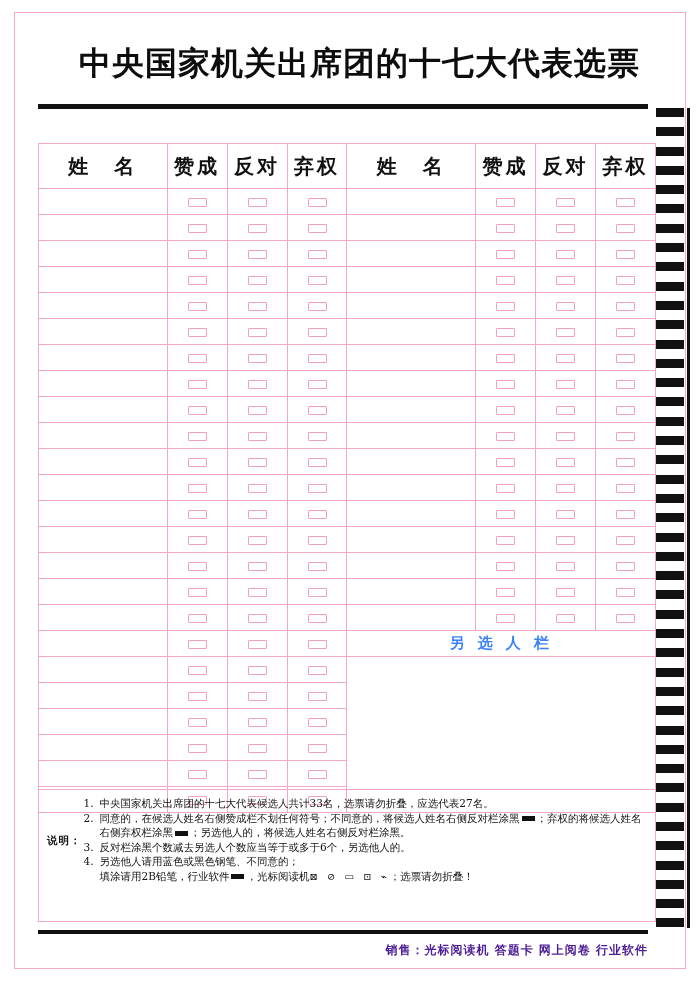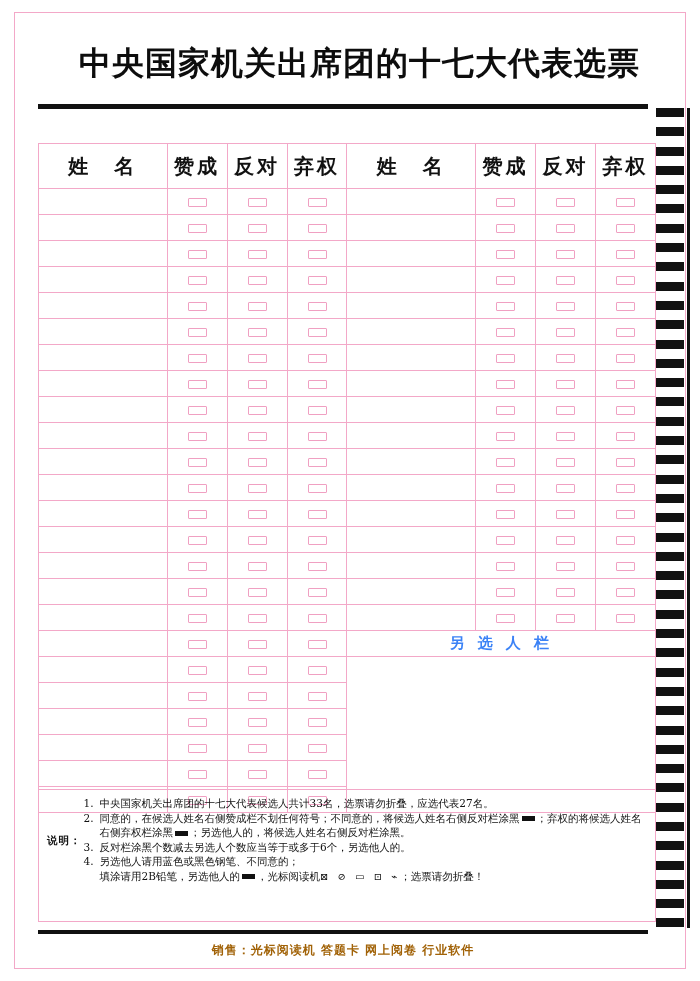--- a/index.html
+++ b/index.html
@@ -169,25 +169,25 @@
     top: 930px;
     width: 610px;
     height: 4px;
     background: #111111;
   }
   .footer {
     position: absolute;
     left: 38px;
     top: 942px;
     width: 610px;
-    text-align: center;
+    text-align: right;
     font-family: "DejaVu Serif", serif;
     font-size: 12px;
     font-weight: bold;
-    color: #a16207;
+    color: #4c1d95;
     letter-spacing: 1px;
   }
 </style>
 </head>
 <body>
 
 <div id="sheet">
 
   <div class="outer-frame"></div>
 
@@ -483,21 +483,21 @@
         <div class="instr-item">
           <span class="instr-num">2.</span>
           <span class="instr-text"><span>同意的，在候选人姓名右侧赞成栏不划任何符号；不同意的，将候选人姓名右侧反对栏涂黑</span><span class="ink"></span><span>；弃权的将候选人姓名右侧弃权栏涂黑</span><span class="ink"></span><span>；另选他人的，将候选人姓名右侧反对栏涂黑。</span></span>
         </div>
         <div class="instr-item">
           <span class="instr-num">3.</span>
           <span class="instr-text">反对栏涂黑个数减去另选人个数应当等于或多于6个，另选他人的。</span>
         </div>
         <div class="instr-item">
           <span class="instr-num">4.</span>
-          <span class="instr-text"><span>另选他人请用蓝色或黑色钢笔、不同意的；</span><br><span>填涂请用2B铅笔，另选他人的</span><span class="ink"></span><span>，光标阅读机</span><span class="wrongmarks">⊠ ⊘ ▭ ⊡ ⌁</span><span>；选票请勿折叠！</span></span>
+          <span class="instr-text"><span>另选他人请用蓝色或黑色钢笔、不同意的；</span><br><span>填涂请用2B铅笔，行业软件</span><span class="ink"></span><span>，光标阅读机</span><span class="wrongmarks">⊠ ⊘ ▭ ⊡ ⌁</span><span>；选票请勿折叠！</span></span>
         </div>
       </div>
     </div>
   </div>
 
   <div class="footer-rule"></div>
   <div class="footer">销售：光标阅读机  答题卡  网上阅卷  行业软件</div>
 
 </div>
 

